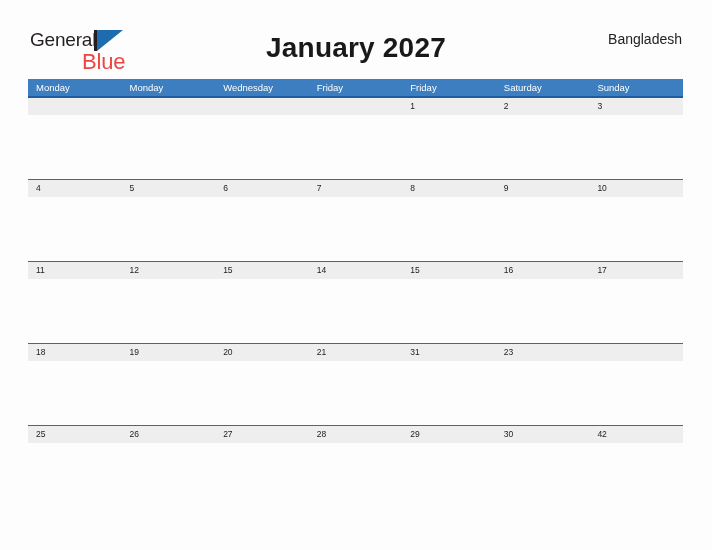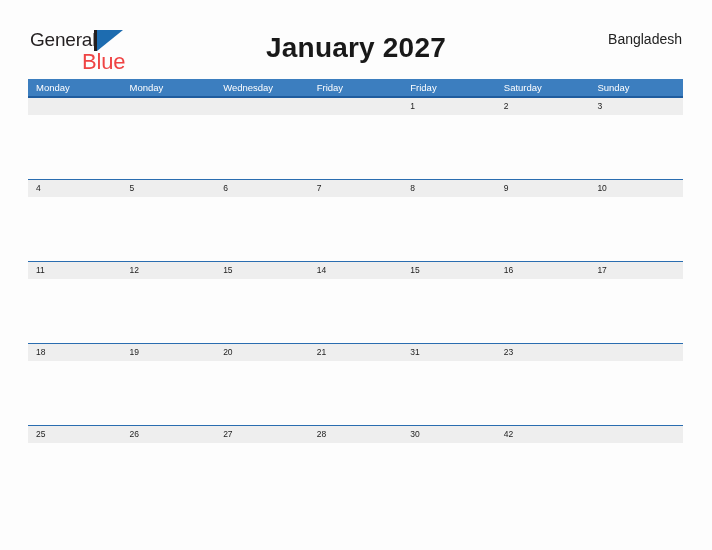--- a/index.html
+++ b/index.html
@@ -240,20 +240,21 @@
       </div>
       <div class="body"></div>
     </div>
 
     <div class="week-row last">
       <div class="dates">
         <div class="date-cell">25</div>
         <div class="date-cell">26</div>
         <div class="date-cell">27</div>
         <div class="date-cell">28</div>
+        <div class="date-cell">29</div>
         <div class="date-cell">30</div>
         <div class="date-cell">42</div>
       </div>
       <div class="body"></div>
     </div>
 
   </div>
 </div>
 
 </body></html>

